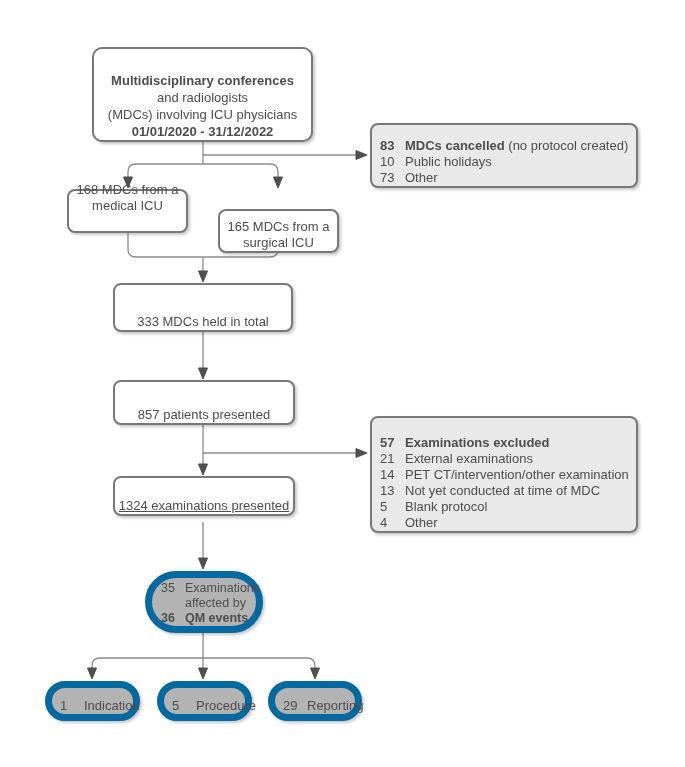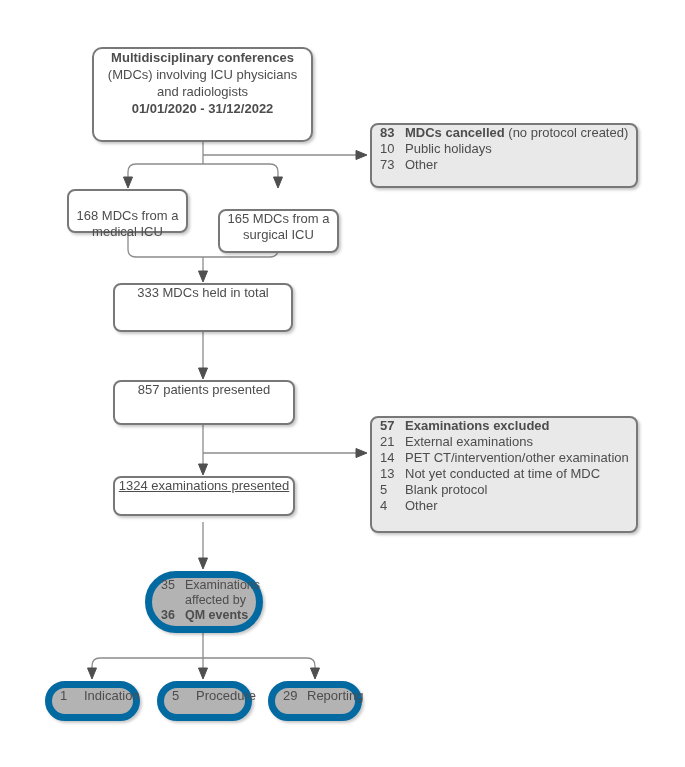--- a/index.html
+++ b/index.html
@@ -6,21 +6,21 @@
   .canvas{
     position:relative;width:685px;height:767px;background:#ffffff;overflow:hidden;
     font-family:"Liberation Sans","DejaVu Sans",sans-serif;color:#4d4d4d;
   }
   .connectors{position:absolute;left:0;top:0;width:685px;height:767px;pointer-events:none;}
   .connectors path{fill:none;stroke:#8c8c8c;stroke-width:1.3;}
   .connectors polygon{fill:#4f4f4f;stroke:#4f4f4f;}
   .box{
     position:absolute;box-sizing:border-box;background:#ffffff;
     border:2px solid #787878;border-radius:8px;
-    display:flex;align-items:flex-start;justify-content:center;text-align:center;
+    display:flex;align-items:flex-end;justify-content:center;text-align:center;
     font-size:13px;line-height:16px;
     box-shadow:2px 2px 3px rgba(0,0,0,0.22);
   }
   .box.start{border-radius:10px;line-height:17px;}
   .note{
     background:#e9e9e9;justify-content:flex-start;text-align:left;
     padding:0 6px 0 8px;
   }
   .note-rows{display:flex;flex-direction:column;width:100%;}
   .nrow{display:flex;line-height:16px;white-space:nowrap;}
@@ -78,22 +78,22 @@
       <path d="M203,658 L307,658 Q315,658 315,666 L315,668"></path>
       <polygon points="315,679 310.5,668 319.5,668"></polygon>
       <path d="M203,658 L203,668"></path>
       <polygon points="203,679 198.5,668 207.5,668"></polygon>
     </g>
   </svg>
 
   <div class="box start" style="left:92px;top:47px;width:221px;height:95px;">
     <div>
       <div class="b">Multidisciplinary conferences</div>
+      <div>and radiologists</div>
       <div>(MDCs) involving ICU physicians</div>
-      <div>and radiologists</div>
       <div class="b">01/01/2020 - 31/12/2022</div>
     </div>
   </div>
 
   <div class="box note" style="left:370px;top:123px;width:268px;height:65px;">
     <div class="note-rows">
       <div class="nrow">
         <span class="nnum b">83</span>
         <span><span class="b">MDCs cancelled</span><span> (no protocol created)</span></span>
       </div>

